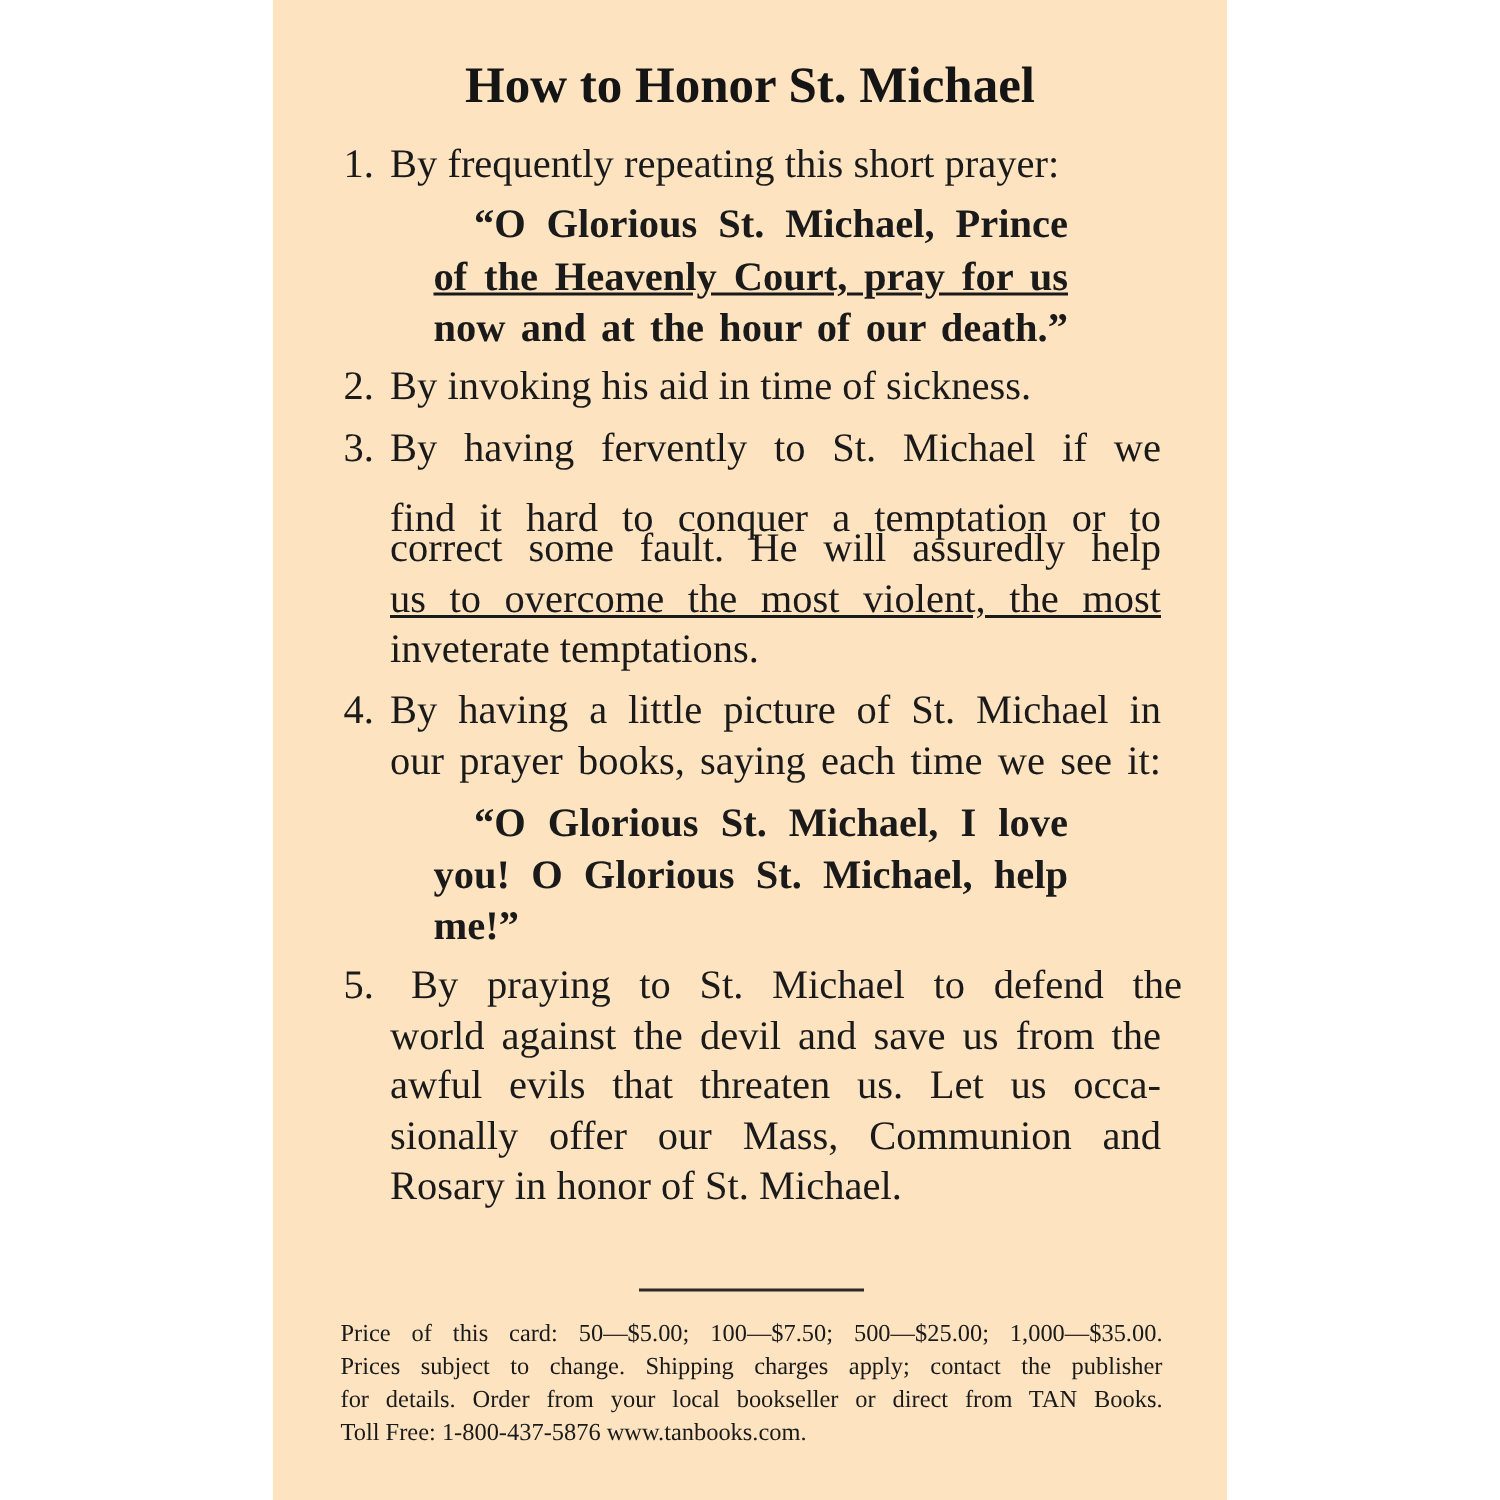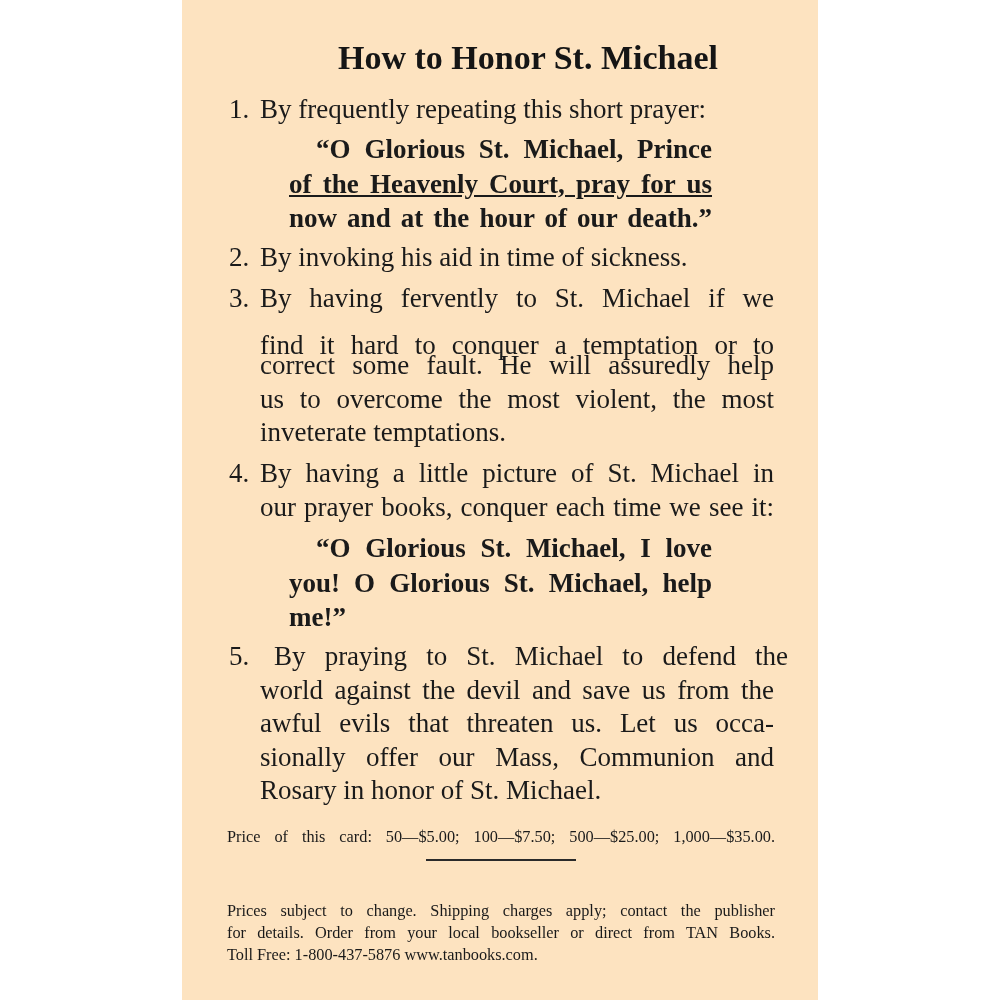--- a/index.html
+++ b/index.html
@@ -10,21 +10,20 @@
       color: #1a1a1a;
     }
     .card {
       position: absolute; left: 182px; top: 0; width: 636px; height: 1000px;
       background: #fde3c0;
     }
     .title {
       position: absolute; left: 0; width: 636px; top: 36px;
       text-align: center; font-weight: bold; font-size: 34px; line-height: 44px;
       color: #151515;
-      padding-left: 28px;
     }
     .line {
       position: absolute; font-size: 27px; line-height: 34px; white-space: nowrap;
       text-align: justify; text-align-last: justify;
     }
     .line.last { text-align-last: left; }
     .num { position: absolute; font-size: 27px; line-height: 34px; }
     .quote {
       position: absolute; font-size: 27px; line-height: 34px; font-weight: bold;
       white-space: nowrap; text-align: justify; text-align-last: justify;
@@ -63,45 +62,45 @@
   <div>
     <span class="num" style="left:47px;top:240px;">2.</span>
     <div class="line last" style="left:78px;top:240px;width:480px;">By invoking his aid in time of sickness.</div>
   </div>
 
   <div>
     <span class="num" style="left:47px;top:281px;">3.</span>
     <div class="line" style="left:78px;top:281px;width:514px;">By having fervently to St. Michael if we</div>
     <div class="line" style="left:78px;top:328px;width:514px;">find it hard to conquer a temptation or to</div>
     <div class="line" style="left:78px;top:348px;width:514px;">correct some fault. He will assuredly help</div>
-    <div class="line" style="left:78px;top:382px;width:514px;">us to overcome the most violent, the most</div>
+    <div class="line" style="left:78px;top:382px;width:514px;text-decoration:underline;">us to overcome the most violent, the most</div>
     <div class="line last" style="left:78px;top:415px;width:514px;">inveterate temptations.</div>
   </div>
 
   <div>
     <span class="num" style="left:47px;top:456px;">4.</span>
     <div class="line" style="left:78px;top:456px;width:514px;">By having a little picture of St. Michael in</div>
-    <div class="line" style="left:78px;top:490px;width:514px;">our prayer books, conquer each time we see it:</div>
+    <div class="line" style="left:78px;top:490px;width:514px;">our prayer books, saying each time we see it:</div>
     <div>
       <div class="quote" style="left:134px;top:531px;width:396px;">“O Glorious St. Michael, I love</div>
       <div class="quote" style="left:107px;top:566px;width:423px;">you! O Glorious St. Michael, help</div>
       <div class="quote last" style="left:107px;top:600px;width:423px;">me!”</div>
     </div>
   </div>
 
   <div>
     <span class="num" style="left:47px;top:639px;">5.</span>
     <div class="line" style="left:78px;top:639px;width:514px;margin-left:14px;">By praying to St. Michael to defend the</div>
     <div class="line" style="left:78px;top:673px;width:514px;">world against the devil and save us from the</div>
     <div class="line" style="left:78px;top:706px;width:514px;">awful evils that threaten us. Let us occa-</div>
     <div class="line" style="left:78px;top:740px;width:514px;">sionally offer our Mass, Communion and</div>
     <div class="line last" style="left:78px;top:773px;width:514px;">Rosary in honor of St. Michael.</div>
   </div>
 
   <div class="rule"></div>
 
   <div>
-    <div class="fine" style="top:826px;">Price of this card: 50—$5.00; 100—$7.50; 500—$25.00; 1,000—$35.00.</div>
+    <div class="fine" style="top:878px;">Price of this card: 50—$5.00; 100—$7.50; 500—$25.00; 1,000—$35.00.</div>
     <div class="fine" style="top:900px;">Prices subject to change. Shipping charges apply; contact the publisher</div>
     <div class="fine" style="top:922px;">for details. Order from your local bookseller or direct from TAN Books.</div>
     <div class="fine last" style="top:944px;">Toll Free: 1-800-437-5876 www.tanbooks.com.</div>
   </div>
 </div>
 
 </body></html>

